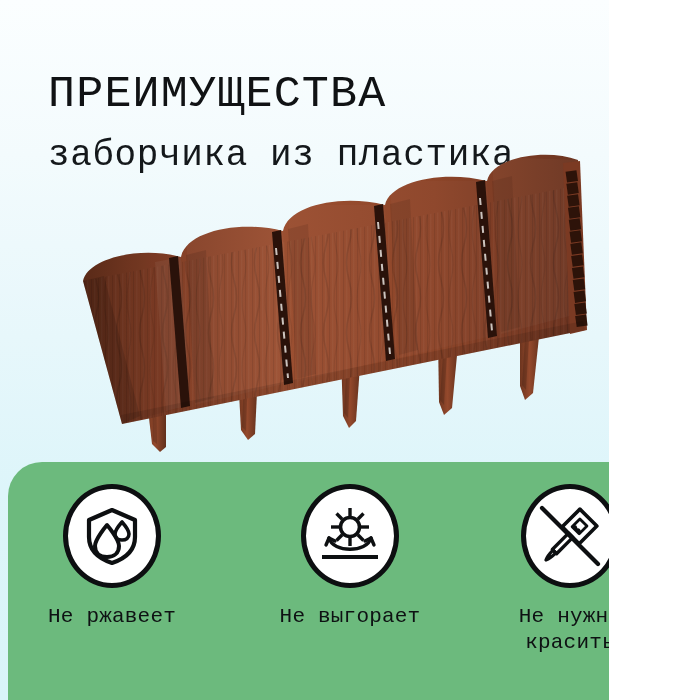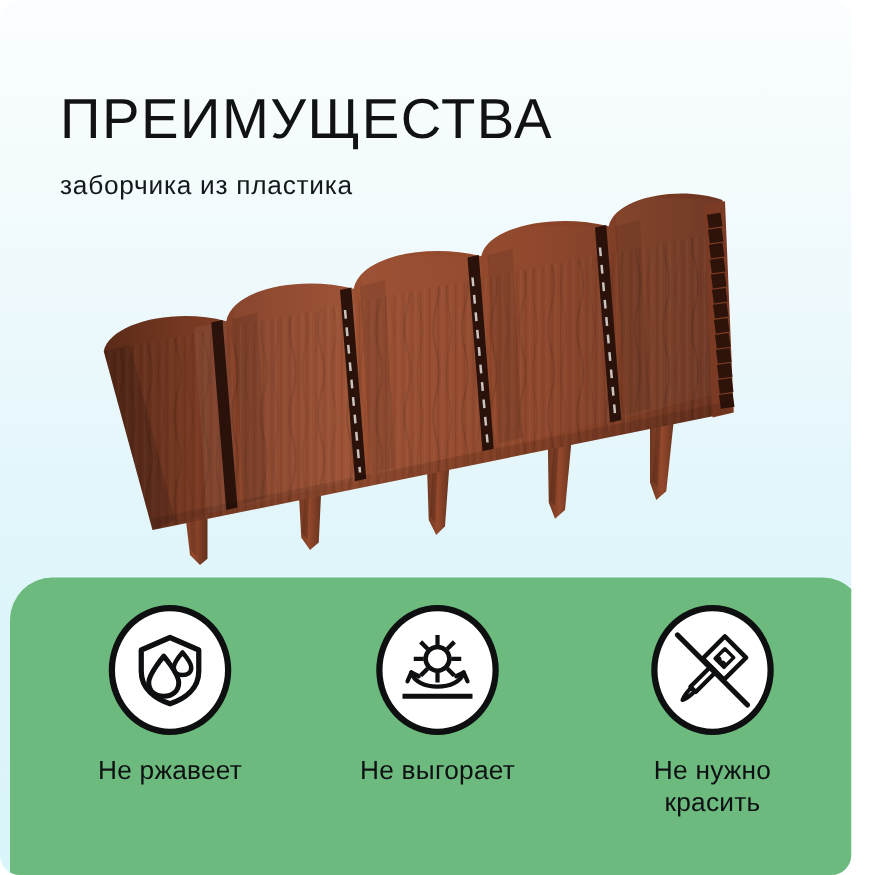--- a/index.html
+++ b/index.html
@@ -2,45 +2,44 @@
 <html><head>
 <meta charset="utf-8">
 <style>
   html, body {
     margin: 0;
     padding: 0;
     background: #ffffff;
   }
   #canvas {
     position: relative;
-    width: 681px;
+    width: 609px;
     height: 700px;
     overflow: hidden;
-    font-family: Liberation Sans, sans-serif;
+    font-family: Liberation Mono, monospace;
     background: linear-gradient(180deg, #fbfeff 0%, #f3fbfd 22%, #e7f7fb 48%, #ddf5fa 70%, #d9f4fa 100%);
-    border-radius: 16px;
   }
 
   
   #headline {
     position: absolute;
     left: 48px;
     top: 72px;
     font-size: 45px;
     letter-spacing: 1.2px;
     font-weight: 400;
     color: #101214;
     line-height: 1;
     white-space: nowrap;
   }
   #subhead {
     position: absolute;
     left: 48px;
     top: 138px;
-    font-size: 21px;
+    font-size: 36px;
     letter-spacing: 0.6px;
     font-weight: 400;
     color: #14181b;
     line-height: 1;
     white-space: nowrap;
   }
 
   
   #fence-wrap {
     position: absolute;
@@ -59,21 +58,21 @@
     height: 238px;
     background: #6cba7d;
     border-radius: 34px 34px 0 0;
   }
   .benefit {
     position: absolute;
     top: 22px;
     width: 200px;
     text-align: center;
   }
-  #benefit-0 { left: 28px; }
+  #benefit-0 { left: 4px; }
   #benefit-1 { left: 242px; text-align: center; }
   #benefit-2 { left: 462px; }
 
   .badge {
     width: 98px;
     height: 104px;
     margin: 0 auto;
     background: #ffffff;
     border: 5px solid #0d0f11;
     border-radius: 50%;

